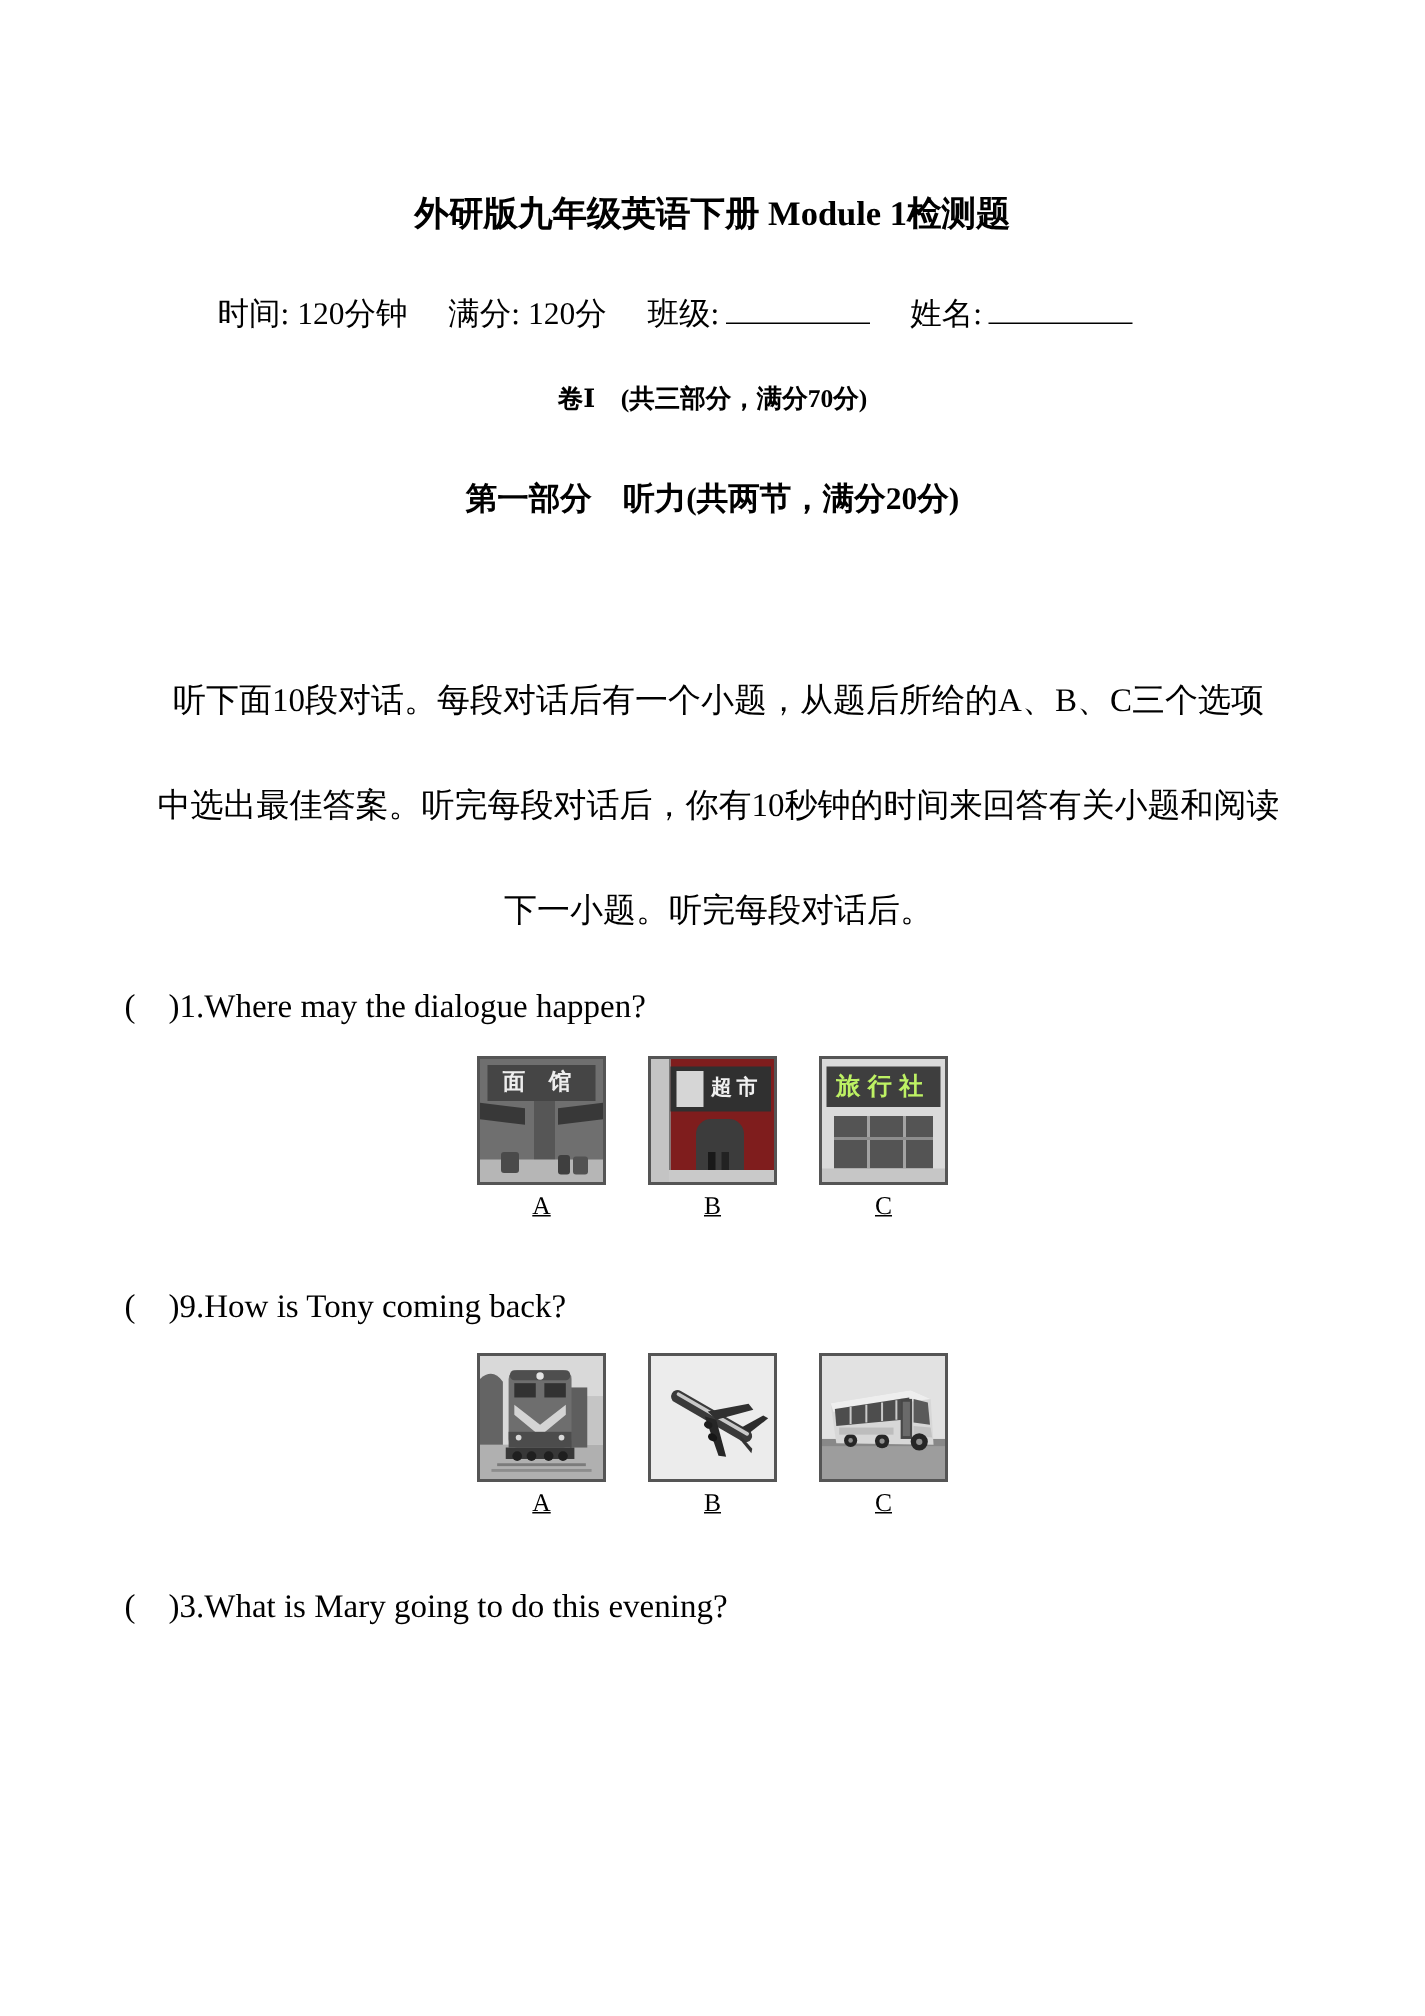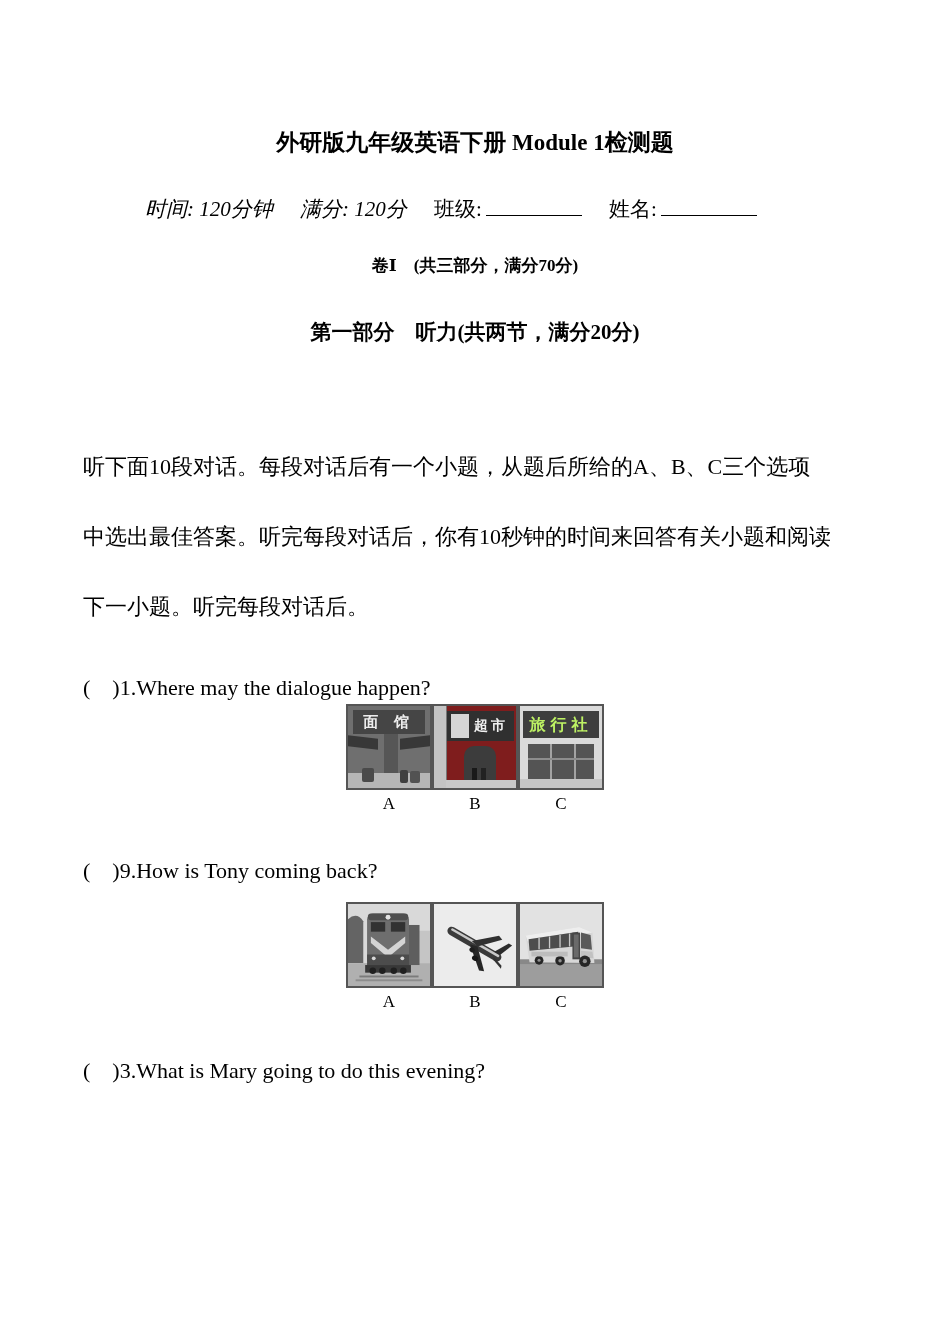--- a/index.html
+++ b/index.html
@@ -11,44 +11,44 @@
     font-family: "Liberation Serif", "DejaVu Serif", serif;
     color: #000000;
     overflow: hidden;
   }
   .abs { position: absolute; line-height: 1.3; }
   .centered { left: 0; width: 100%; text-align: center; }
   .bold { font-weight: bold; }
 
   .title-line   { top: 128px; font-size: 23px; }
   .info-line    { top: 194px; left: 145px; font-size: 21px; white-space: nowrap; }
-  .info-seg     { margin-right: 22px; font-style: italic; }
+  .info-seg     { margin-right: 22px; }
   .blank {
     display: inline-block;
     width: 96px;
     height: 21px;
     border-bottom: 1.6px solid #000;
     vertical-align: baseline;
     margin-left: 4px;
   }
   .vol-line     { top: 255px; font-size: 17px; }
   .part1-line   { top: 319px; font-size: 21px; }
   .sec1-line    { top: 385px; left: 83px; font-size: 21px; }
 
   .instructions { top: 432px; left: 83px; width: 792px; font-size: 22px; }
-  .instructions p { margin: 0; line-height: 70px; white-space: nowrap; }
+  .instructions p { margin: 0; line-height: 70px; white-space: nowrap; text-align: center; }
 
   .question { left: 83px; font-size: 22px; }
-  .q1 { top: 674px; }
+  .q1 { top: 657px; }
   .q2 { top: 857px; }
   .q3 { top: 1057px; text-align: center; }
 
   .options-row {
     position: absolute; left: 0; width: 100%;
-    display: flex; justify-content: center; 
+    display: flex; justify-content: center; gap: 28px; text-decoration: underline;
   }
   .row1 { top: 704px; }
   .row2 { top: 902px; }
   .opt { width: 86px; display: flex; flex-direction: column; align-items: center; }
   .photo {
     width: 86px; height: 86px;
     border: 2px solid #555;
     box-sizing: border-box;
     position: relative;
     overflow: hidden;

